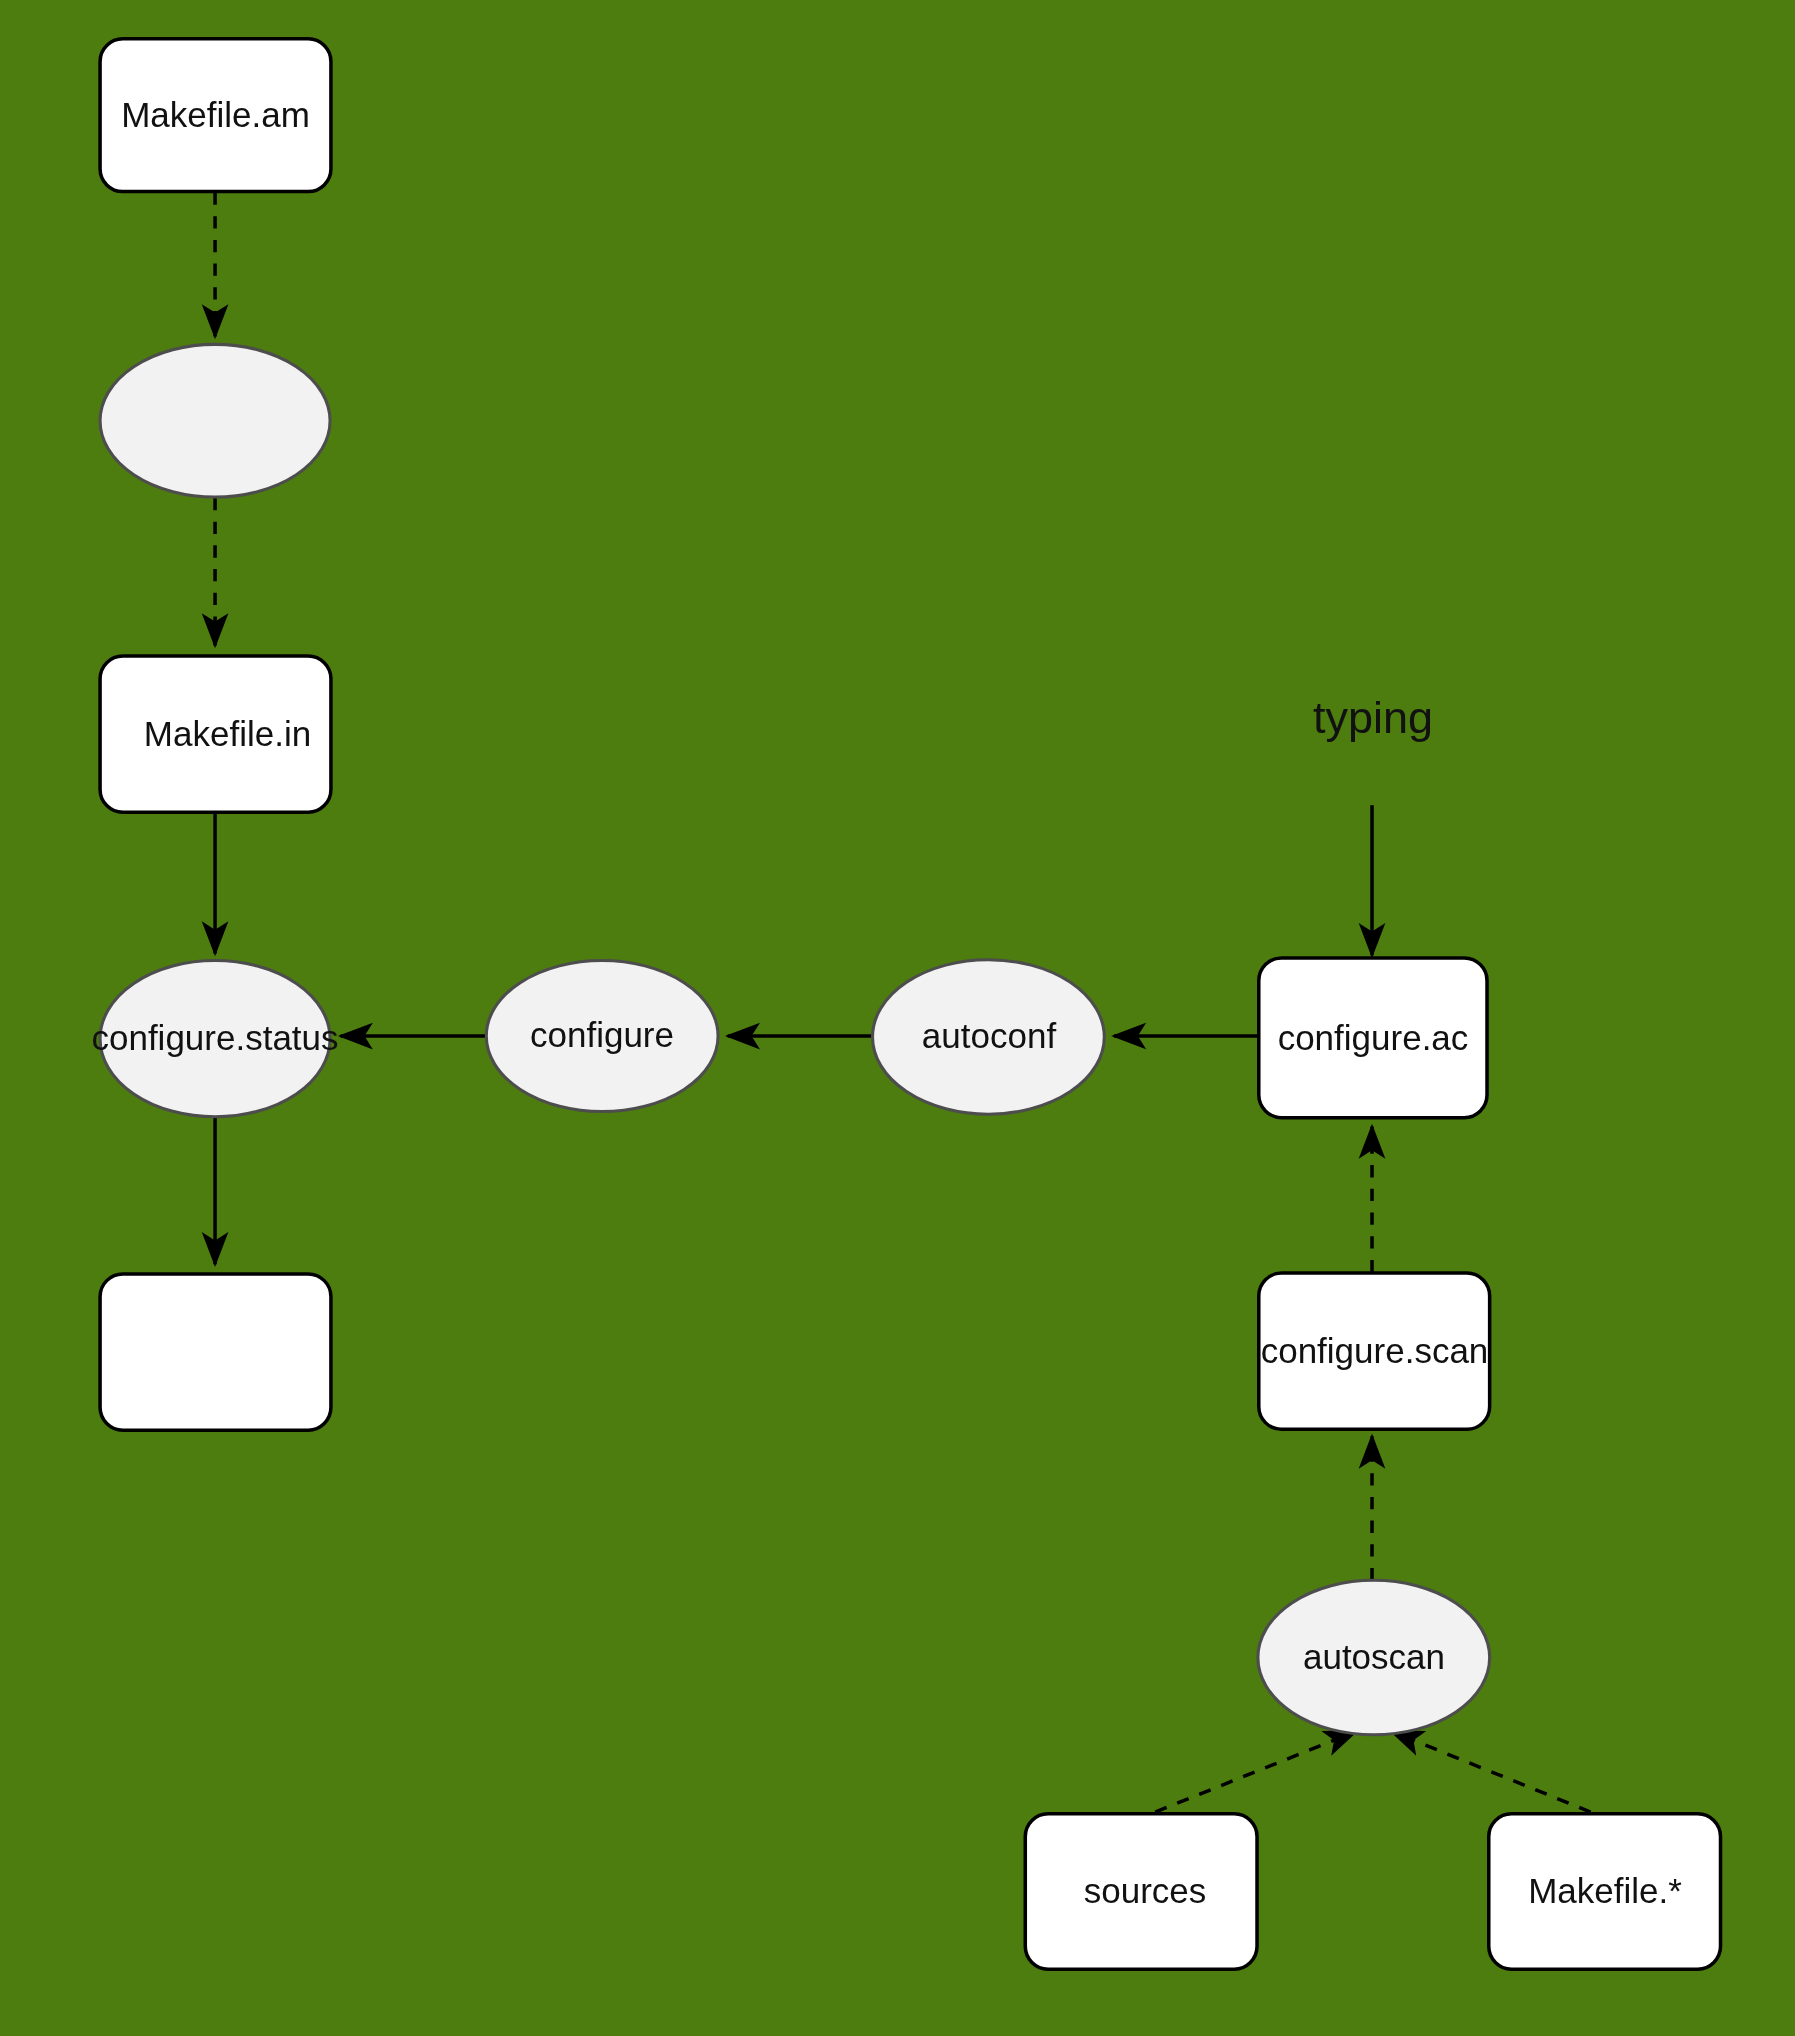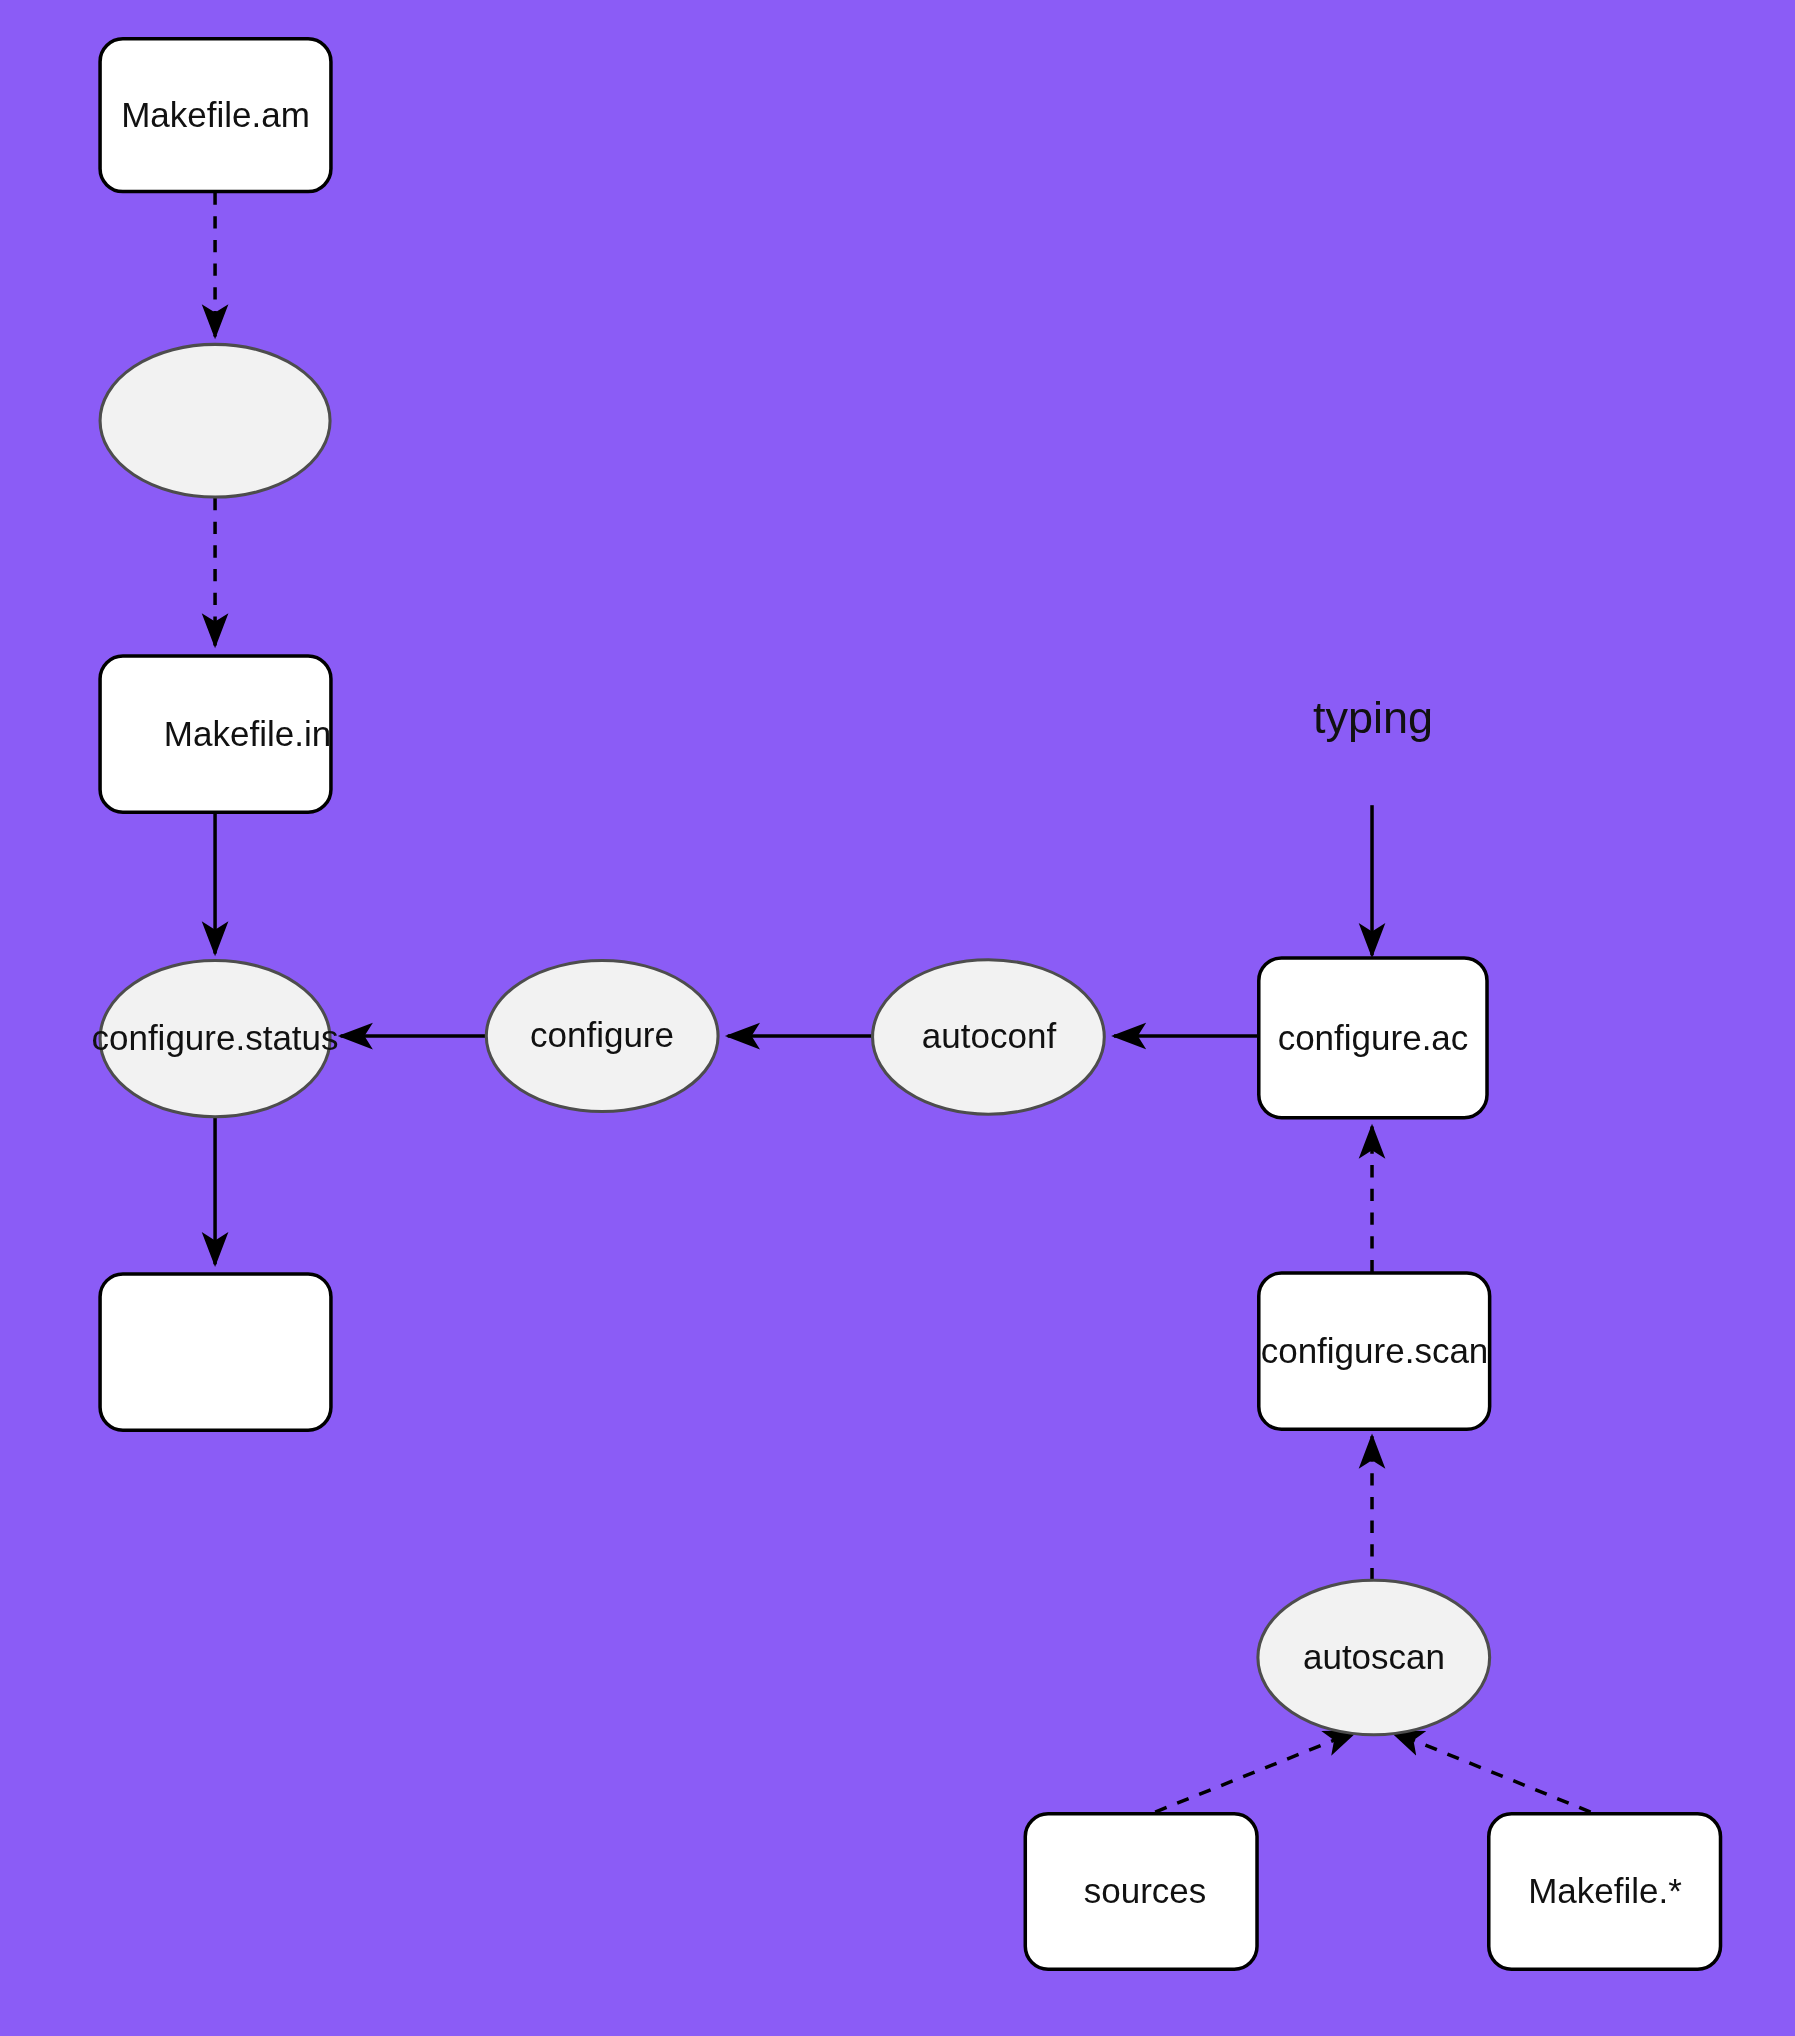--- a/index.html
+++ b/index.html
@@ -9,21 +9,21 @@
     background: #ffffff;
   }
   body {
     font-family: "Liberation Sans", sans-serif;
     -webkit-font-smoothing: antialiased;
   }
   #diagram-root {
     position: relative;
     width: 1796px;
     height: 2037px;
-    background: #8b5cf6;
+    background: #4d7c0f;
     overflow: hidden;
   }
   #diagram-svg {
     position: absolute;
     top: 0;
     left: 0;
     width: 1796px;
     height: 2037px;
   }
   .node-label {
@@ -131,21 +131,21 @@
     <ellipse cx="1565" cy="1888" rx="132" ry="88" fill="#f2f2f2" stroke="#4d4d4d" stroke-width="3.5"></ellipse>
 
     <rect x="1168" y="2066" width="264" height="177" rx="26" ry="26" fill="#ffffff" stroke="#000000" stroke-width="4"></rect>
 
     <rect x="1696" y="2066" width="264" height="177" rx="26" ry="26" fill="#ffffff" stroke="#000000" stroke-width="4"></rect>
   </svg>
 
   <div class="node-label" style="left:100px; top:39px; width:231px; height:153px;">Makefile.am</div>
 
 
-  <div class="node-label" style="left:108px; top:656px; width:279px; height:156px;">Makefile.in</div>
+  <div class="node-label" style="left:88px; top:656px; width:279px; height:156px;">Makefile.in</div>
 
   <div class="node-label" style="left:87px; top:960px; width:256px; height:156px;">configure.status</div>
 
 
   <div class="node-label" style="left:486px; top:960px; width:232px; height:151px;">configure</div>
 
   <div class="node-label" style="left:873px; top:959px; width:232px; height:154px;">autoconf</div>
 
   <div class="node-label" style="left:1259px; top:958px; width:228px; height:160px;text-align:center;">configure.ac</div>
 

